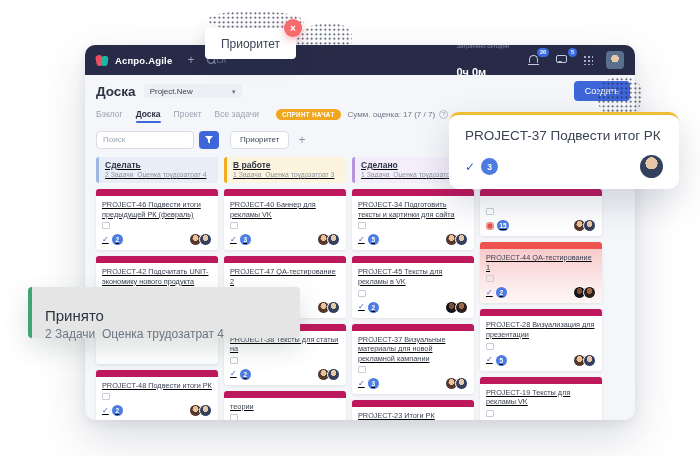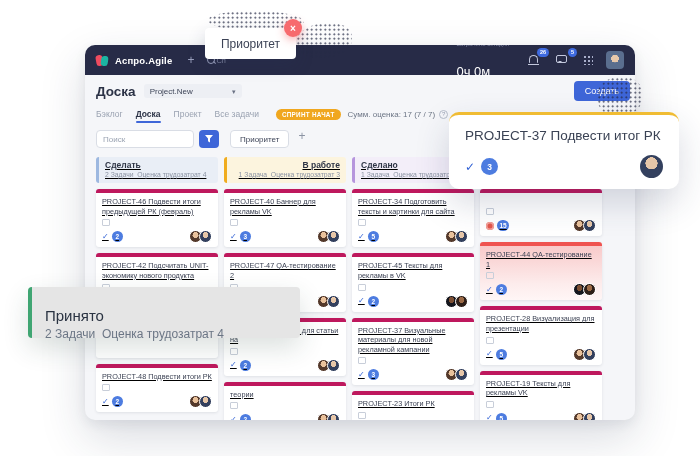--- a/index.html
+++ b/index.html
@@ -24,21 +24,21 @@
   .logo::after { content:""; position:absolute; left:5px; top:2px; width:7px; height:10px; background:#1cb4a2; border-radius:3px; transform:rotate(8deg); }
   .brand { color:#fff; font-size:9.5px; font-weight:700; margin-left:6px; letter-spacing:.2px; }
   .hdr-plus { color:#9aa0bd; font-size:12px; margin-left:15px; line-height:1; }
   .hdr-search { position:relative; width:9px; height:9px; margin-left:13px; }
   .hdr-search::before { content:""; position:absolute; left:0; top:0; width:6px; height:6px; border:1.2px solid #9aa0bd; border-radius:50%; }
   .hdr-search::after { content:""; position:absolute; left:6px; top:6px; width:3px; height:1.2px; background:#9aa0bd; transform:rotate(45deg); }
   .hdr-frag { color:#7e849f; font-size:7.5px; }
   .hdr-right { margin-left:auto; display:flex; align-items:center; }
   .time-block { text-align:left; margin-right:4px; }
   .time-label { font-size:6px; color:#848aa8; }
-  .time-value { font-size:13px; color:#fff; font-weight:400; margin-top:17px; }
+  .time-value { font-size:11px; color:#fff; font-weight:700; margin-top:17px; }
   .hdr-ico { position:relative; margin-left:15px; width:13px; height:12px; }
   .bell { position:absolute; left:1px; top:1px; width:9px; height:8px; border:1.2px solid #c3c8dd; border-bottom:none; border-radius:5px 5px 1px 1px; }
   .bell::after { content:""; position:absolute; left:-2px; bottom:-2px; width:11px; height:1.4px; background:#c3c8dd; }
   .chat { position:absolute; left:0; top:1px; width:11px; height:8px; border:1.2px solid #c3c8dd; border-radius:2px; }
   .chat::after { content:""; position:absolute; left:1px; bottom:-3px; width:0; height:0; border:2.5px solid transparent; border-top-color:#c3c8dd; }
   .grid-ico { width:10px; height:10px; margin-left:14px; background-image:radial-gradient(#aab0cc 1px, transparent 1.2px); background-size:4px 4px; background-position:0 0; }
   .badge-sm { position:absolute; top:-6px; right:-8px; background:#3e6ae0; color:#fff; font-size:5.5px; font-weight:700; padding:1px 3px; border-radius:6px; line-height:1.2; }
   .avatar-hdr { width:18px; height:18px; border-radius:4px; margin-left:13px;
                 background:radial-gradient(circle at 50% 42%, #e8c8aa 0 28%, #5a6e8e 29%), linear-gradient(#b8c4d8,#8fa0bb); }
 
@@ -54,39 +54,39 @@
   .row2 { display:flex; align-items:center; margin-top:7px; height:14px; }
   .tabs { display:flex; gap:13px; }
   .tab { font-size:8.5px; color:#9aa2b1; position:relative; cursor:default; }
   .tab.active { color:#2b3246; font-weight:700; }
   .tab.active::after { content:""; position:absolute; left:0; right:0; bottom:-4px; height:2px; background:#3e66d8; border-radius:1px; }
   .sprint-pill { margin-left:17px; background:#f0a71f; color:#fff; font-size:6.3px; font-weight:700;
                  padding:2px 6px; border-radius:8px; letter-spacing:.3px; }
   .summary { margin-left:7px; font-size:8px; color:#6c7585;text-align:right; }
   .info-ico { width:9px; height:9px; margin-left:4px; border:1px solid #b6bdca; border-radius:50%; color:#9aa2b2;
               font-size:6px; display:flex; align-items:center; justify-content:center; }
-  .row3 { display:flex; align-items:flex-start; margin-top:9px; height:19px; }
+  .row3 { display:flex; align-items:center; margin-top:9px; height:19px; }
   .search-input { width:98px; height:18px; border:1px solid #d9dde5; border-radius:4px; background:#fff;
                   font-size:8px; padding:0 6px; color:#3e4558; font-family:inherit; }
   .search-input::placeholder { color:#9aa3b2; }
   .btn-funnel { width:20px; height:18px; margin-left:5px; background:#3e66d8; border-radius:4px; border:none;
                 display:flex; align-items:center; justify-content:center; }
   .chip { margin-left:11px; height:18px; padding:0 9px; border:1px solid #d9dde5; border-radius:4px; background:#fff;
           font-size:8px; color:#3e4558; display:flex; align-items:center; }
   .add-filter { margin-left:9px; color:#8b93a3; font-size:12px; line-height:1; }
 
   
   .board { display:flex; gap:6px; margin-top:8px; }
   .column { width:122px; flex:none;text-decoration:underline; }
   .col-header { height:26px; border-radius:3px; border-left:3px solid #9db8e0; background:#e9eef6; padding:3px 6px; }
   .col-spacer { height:26px; }
   .col-title { font-size:8.5px; font-weight:700; color:#2e3546; }
   .col-meta { font-size:6.8px; color:#8b93a3; margin-top:1px; }
   .cards { display:flex; flex-direction:column; gap:6px; margin-top:6px; }
-  .card { background:#fff; border-radius:3px; border-top:4px solid #be185d; padding:4px 6px;
+  .card { background:#fff; border-radius:3px; border-top:7px solid #be185d; padding:4px 6px;
           box-shadow:0 1px 3px rgba(25,35,60,.10); }
   .card.alert { border-top-color:#ef5350; background:linear-gradient(180deg,#f8caca 0%,#fdecec 70%,#fff6f6 100%); }
   .card.ghost { min-height:40px; }
   .card.no-title { min-height:47px; display:flex; flex-direction:column; justify-content:flex-end; }
   .card-title { font-size:7.3px; color:#3c4254; line-height:1.32; }
   .desc-ico { width:8px; height:7px; margin-top:3px; border:1px solid #c8ced9; border-radius:1px;
               background:repeating-linear-gradient(transparent 0 1.6px, #ced4de 1.6px 2.4px); background-clip:content-box; padding:1px; }
   .card-meta { display:flex; align-items:center; justify-content:space-between; margin-top:4px; height:13px; }
   .meta-left { display:flex; align-items:center; gap:3px; }
   .check { color:#2e5fd4; font-size:8px; font-weight:700; line-height:1; }
@@ -239,21 +239,21 @@
                   </span>
                   <span class="avs">
                     <span class="av woman"></span>
                     <span class="av man"></span>
                   </span>
                 </div>
               </div>
             </div>
           </div>
           <div class="column">
-            <div class="col-header" style="border-left-color: rgb(240, 172, 31); background: rgb(252, 244, 222); text-align: right;">
+            <div class="col-header" style="border-left-color: rgb(240, 172, 31); background: rgb(252, 244, 222);">
               <div class="col-title">В работе</div>
               <div class="col-meta">1 Задача&nbsp; Оценка трудозатрат 3</div>
             </div>
             <div class="cards">
               <div class="card">
                 <div class="card-title">PROJECT-40 Баннер для рекламы VK</div>
                 <div class="desc-ico"></div>
                 <div class="card-meta">
                   <span class="meta-left">
                     <span class="check">✓</span>

